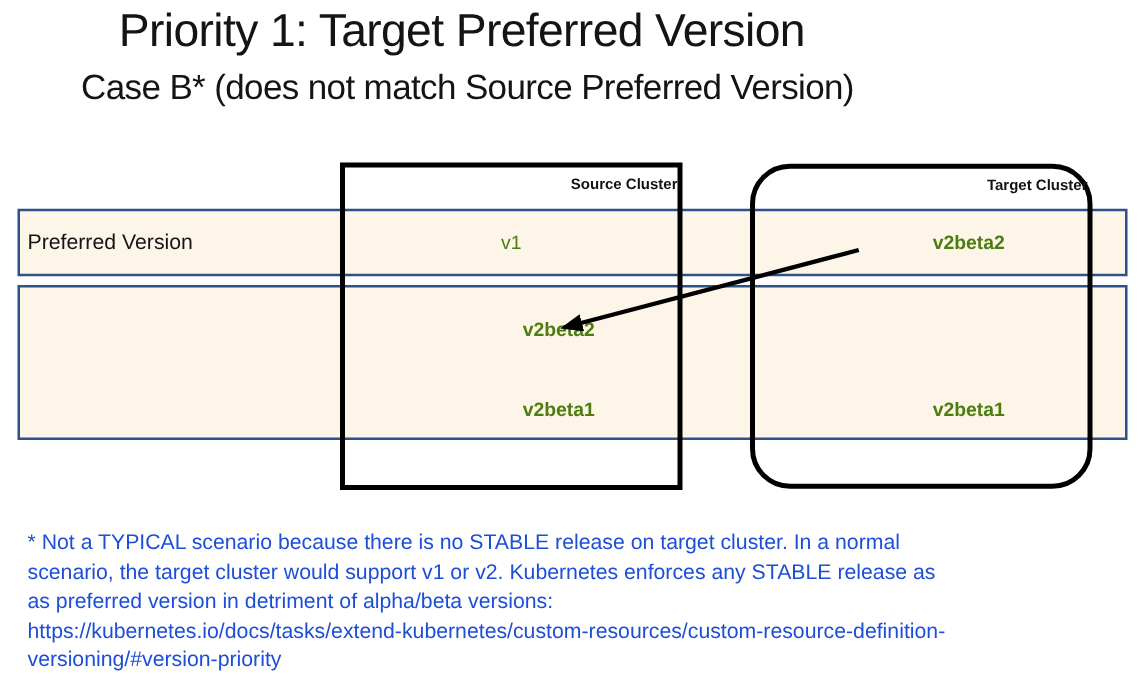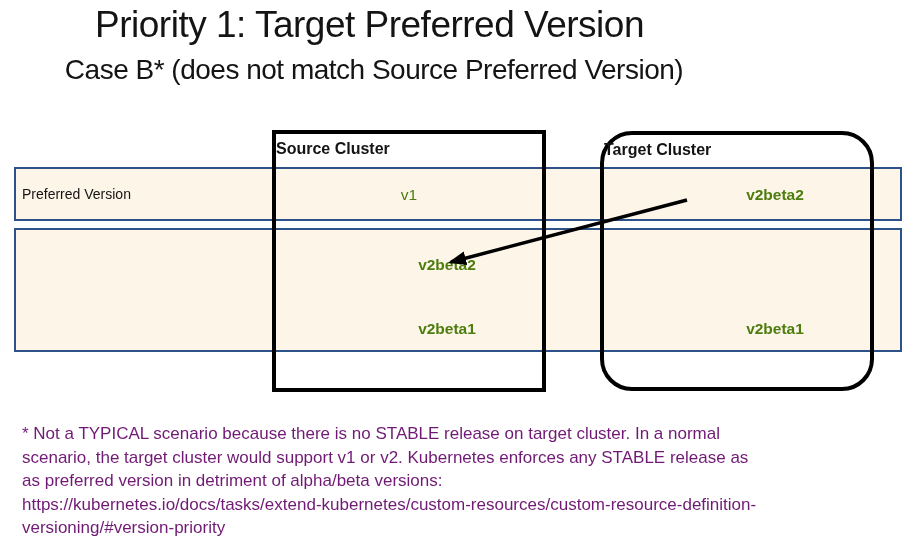--- a/index.html
+++ b/index.html
@@ -53,29 +53,29 @@
     box-sizing:border-box;
     background:transparent;
     z-index:2;
   }
   .cluster-box--source{ left:272px; top:130px; height:262px; }
   .cluster-box--target{ left:600px; top:131px; height:260px;border-radius:32px; }
   .cluster-header{
     position:absolute;
     top:6px; left:0;
     width:100%;
-    text-align:left;
-    font-size:16px;
+    text-align:right;
+    font-size:12px;
     font-weight:700;
     color:#141414;
   }
   .row-label{
     position:absolute;
     left:22px;
-    font-size:14px;
+    font-size:17px;
     color:#141414;
     z-index:3;
     line-height:22px;
   }
   .row-label--preferred{ top:183px; }
   .row-label--supported{ top:281px; }
   .cell{
     position:absolute;
     width:274px;
     text-align:center;
@@ -97,21 +97,21 @@
     z-index:4;
     pointer-events:none;
   }
   .footnote{
     position:absolute;
     left:22px; top:422px;
     width:882px;
     font-size:17px;
     line-height:23.5px;
     white-space:pre-line;
-    color:#701a75;
+    color:#1d4ed8;
     z-index:3;
   }
 </style>
 </head>
 <body>
 
 <div class="slide">
 
   <h1 class="title">Priority 1: Target Preferred Version</h1>
   <h2 class="subtitle">Case B* (does not match Source Preferred Version)</h2>

